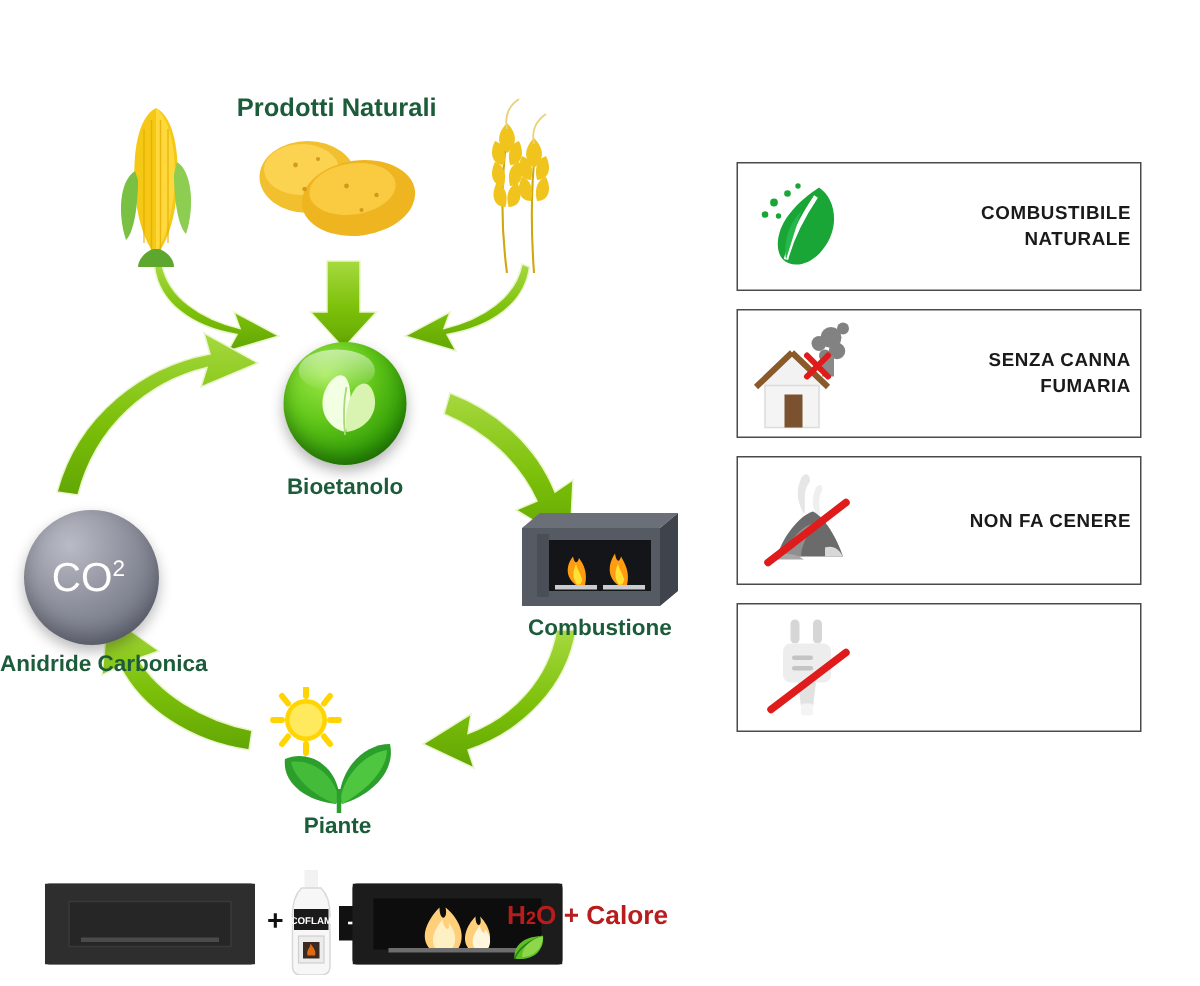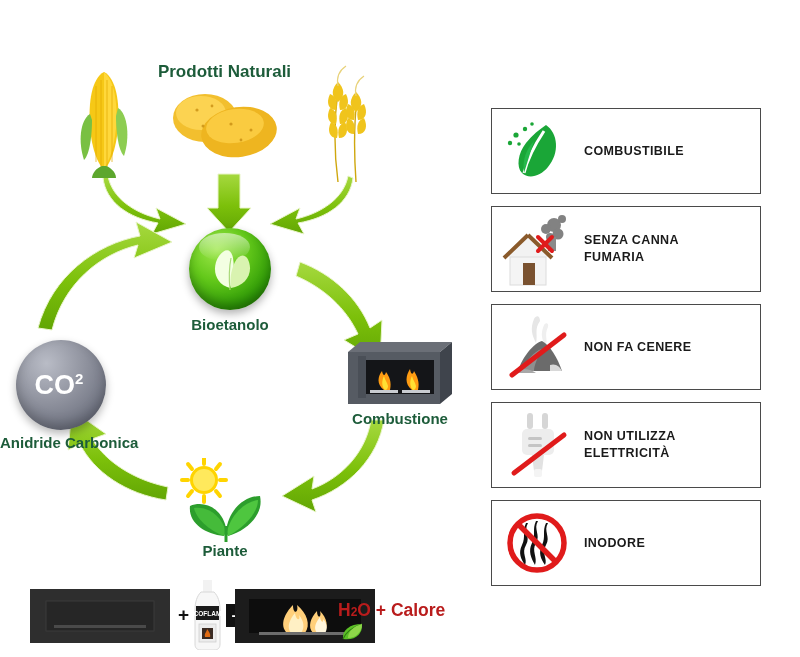--- a/index.html
+++ b/index.html
@@ -30,36 +30,36 @@
           background:radial-gradient(circle at 34% 26%, #9ee84a 0%, #63c81a 38%, #2f9a07 72%, #1d6b05 100%);
           box-shadow:0 4px 9px rgba(0,0,0,.30), inset 0 -6px 10px rgba(0,0,0,.25);}
   .sphere .gloss{position:absolute;left:12%;top:6%;width:62%;height:34%;border-radius:50%;
           background:linear-gradient(180deg,rgba(255,255,255,.55),rgba(255,255,255,0));}
 
   
   .co2{position:absolute;left:16px;top:292px;width:90px;height:90px;border-radius:50%;
        background:radial-gradient(circle at 34% 26%, #b9bcc6 0%, #8e919d 45%, #6e7280 78%, #55596a 100%);
        box-shadow:0 4px 9px rgba(0,0,0,.28), inset 0 -6px 12px rgba(0,0,0,.22);
        display:flex;align-items:center;justify-content:center;}
-  .co2 b{color:#ffffff;font-size:27px;font-weight:bold;letter-spacing:0px;line-height:1;
+  .co2 b{color:#ffffff;font-size:27px;font-weight:normal;letter-spacing:0px;line-height:1;
          position:relative;left:-2px;}
   .co2 sup{font-size:15px;vertical-align:super;}
 
   
   .fireplace{position:absolute;left:348px;top:290px;width:104px;height:66px;}
 
   
   .plants{position:absolute;left:170px;top:410px;width:110px;height:84px;}
 
   
   .boxes{position:absolute;left:491px;top:108px;width:270px;}
   .fbox{position:relative;width:268px;height:84px;border:1.6px solid #4a4a4a;background:#fff;
         margin-bottom:12px;display:flex;align-items:center;}
   .fbox .ico{width:92px;height:100%;position:relative;flex:0 0 92px;}
-  .fbox .txt{flex:1;text-align:left;font-size:12.5px;font-weight:bold;color:#1a1a1a;
+  .fbox .txt{flex:1;text-align:right;font-size:12.5px;font-weight:bold;color:#1a1a1a;
              letter-spacing:.4px;line-height:1.35;padding-right:6px;}
 
   
   .bottom{position:absolute;left:30px;top:580px;width:450px;height:72px;}
   .bfire{position:absolute;width:140px;height:54px;border-radius:3px;}
   .bfire.empty{left:0px;top:9px;background:#2e2e2e;}
   .bfire.lit{left:205px;top:9px;background:#1c1c1c;}
   .plus{position:absolute;left:148px;top:24px;font-size:19px;font-weight:bold;color:#111;}
   .bottle{position:absolute;left:162px;top:0px;width:31px;height:70px;}
   .arrowbox{position:absolute;left:196px;top:24px;width:23px;height:23px;background:#111;
@@ -245,20 +245,21 @@
             <circle cx="24" cy="26" r="2.6"></circle>
               <circle cx="33" cy="20" r="2.2"></circle>
             <circle cx="18" cy="34" r="2.2"></circle>
               <circle cx="27" cy="35" r="1.8"></circle>
             <circle cx="40" cy="15" r="1.8"></circle>
           </g>
         </svg>
       </div>
       <div class="txt">
         <div>COMBUSTIBILE</div>
+          <div>NATURALE</div>
       </div>
     </div>
 
     <div class="fbox">
       <div class="ico">
         <svg viewBox="0 0 92 84" width="92" height="84">
           <g fill="#6d6d6d" opacity=".85">
             <circle cx="62" cy="18" r="7"></circle>
               <circle cx="54" cy="22" r="5"></circle>
             <circle cx="66" cy="27" r="5.5"></circle>
@@ -305,42 +306,22 @@
           <rect x="35" y="10" width="6" height="16" rx="3" fill="#d6d6d6"></rect>
           <rect x="50" y="10" width="6" height="16" rx="3" fill="#d6d6d6"></rect>
           <rect x="30" y="26" width="32" height="26" rx="5" fill="#ededed"></rect>
           <rect x="36" y="34" width="14" height="3" rx="1.5" fill="#c4c4c4"></rect>
           <rect x="36" y="41" width="14" height="3" rx="1.5" fill="#c4c4c4"></rect>
           <path d="M40,52 L52,52 L50,68 L42,68 Z" fill="#e2e2e2"></path>
           <rect x="42" y="66" width="8" height="8" rx="2" fill="#f4f4f4"></rect>
           <line x1="22" y1="70" x2="72" y2="32" stroke="#e01b1b" stroke-width="5" stroke-linecap="round"></line>
         </svg>
       </div>
-      <div class="txt">
-        <div>NON UTILIZZA</div>
-          <div>ELETTRICITÀ</div>
-      </div>
-    </div>
-
-    <div class="fbox">
-      <div class="ico">
-        <svg viewBox="0 0 92 84" width="92" height="84">
-          <g fill="#111">
-            <path d="M36,22 C31,30 39,36 34,44 C29,52 36,58 33,64 C29,58 26,52 30,44 C34,36 30,30 34,22 Z"></path>
-            <path d="M46,20 C41,28 49,34 44,42 C39,50 46,56 43,64 C39,57 36,50 40,42 C44,34 40,28 44,20 Z"></path>
-            <path d="M56,22 C51,30 59,36 54,44 C49,52 56,58 53,64 C49,58 46,52 50,44 C54,36 50,30 54,22 Z"></path>
-          </g>
-          <circle cx="45" cy="42" r="27" fill="none" stroke="#e01b1b" stroke-width="5.5"></circle>
-          <line x1="26" y1="23" x2="64" y2="61" stroke="#e01b1b" stroke-width="5.5"></line>
-        </svg>
-      </div>
-      <div class="txt">
-        <div>INODORE</div>
-      </div>
-    </div>
+    </div>
+
   </div>
 
   <div class="bottom">
     <div class="bfire empty">
       <svg viewBox="0 0 140 54" width="140" height="54">
         <rect x="0" y="0" width="140" height="54" fill="#2e2e2e"></rect>
         <rect x="16" y="12" width="108" height="30" fill="#262626" stroke="#3a3a3a" stroke-width="1"></rect>
         <rect x="24" y="36" width="92" height="3" fill="#4a4a4a"></rect>
       </svg>
     </div>

